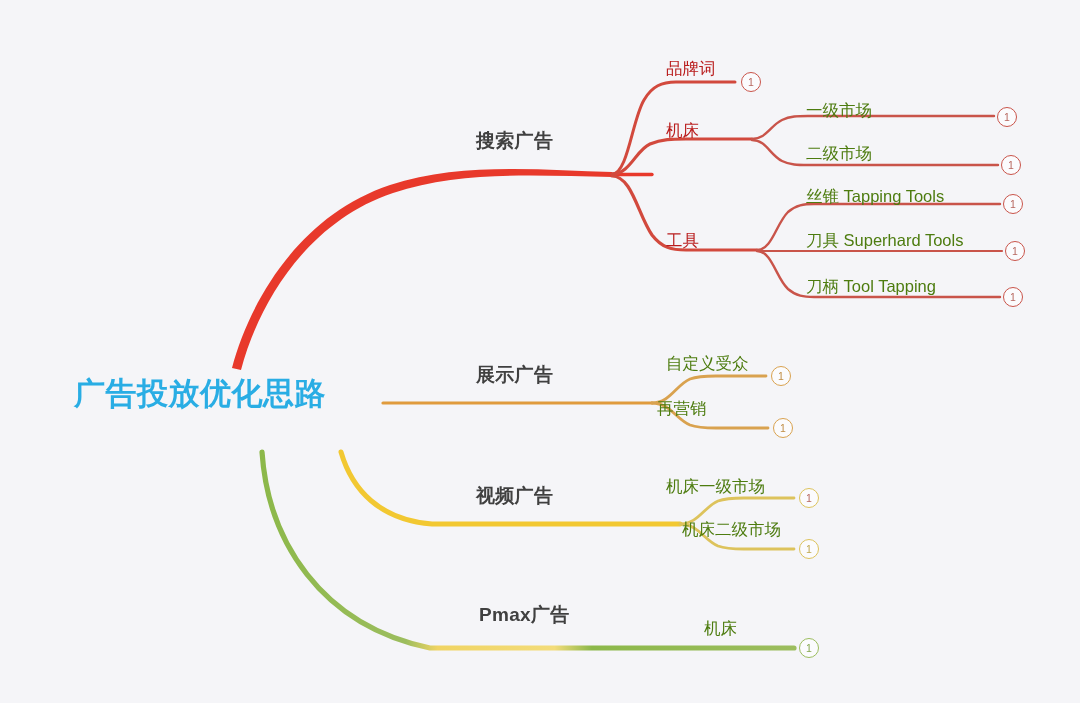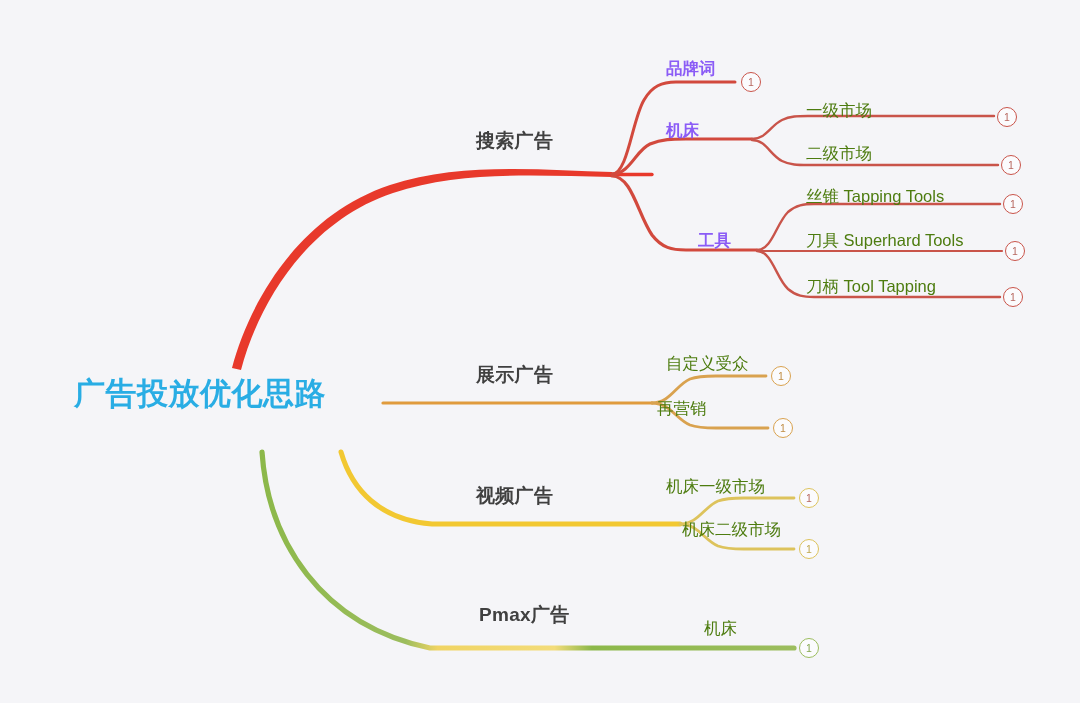--- a/index.html
+++ b/index.html
@@ -39,22 +39,22 @@
     text-align: right;
   }
   .branch-label {
     font-size: 19px;
     font-weight: bold;
     color: #404040;
     letter-spacing: 0.3px;
   }
   .sub-label {
     font-size: 16.5px;
-    font-weight: bold;
-    color: #8b5cf6;
+    font-weight: normal;
+    color: #b91c1c;
   }
   .leaf-label {
     font-size: 16.5px;
     font-weight: normal;
     color: #4d7c0f;
   }
   .badge {
     position: absolute;
     width: 20px;
     height: 20px;
@@ -134,21 +134,21 @@
   <div class="badge" style="left:741px; top:72px; border-color:#c9544a; color:#b7675f;">1</div>
 
   <div class="node-label sub-label" style="left:666px; top:122px;">机床</div>
 
   <div class="node-label leaf-label" style="left:806px; top:102px;">一级市场</div>
   <div class="badge" style="left:997px; top:107px; border-color:#c9544a; color:#b7675f;">1</div>
 
   <div class="node-label leaf-label" style="left:806px; top:145px;">二级市场</div>
   <div class="badge" style="left:1001px; top:155px; border-color:#c9544a; color:#b7675f;">1</div>
 
-  <div class="node-label sub-label" style="left:666px; top:232px;margin-left:32px;">工具</div>
+  <div class="node-label sub-label" style="left:666px; top:232px;">工具</div>
 
   <div class="node-label leaf-label" style="left:806px; top:188px;">丝锥 Tapping Tools</div>
   <div class="badge" style="left:1003px; top:194px; border-color:#c9544a; color:#b7675f;">1</div>
 
   <div class="node-label leaf-label" style="left:806px; top:232px;">刀具 Superhard Tools</div>
   <div class="badge" style="left:1005px; top:241px; border-color:#c9544a; color:#b7675f;">1</div>
 
   <div class="node-label leaf-label" style="left:806px; top:278px;">刀柄 Tool Tapping</div>
   <div class="badge" style="left:1003px; top:287px; border-color:#c9544a; color:#b7675f;">1</div>
 

